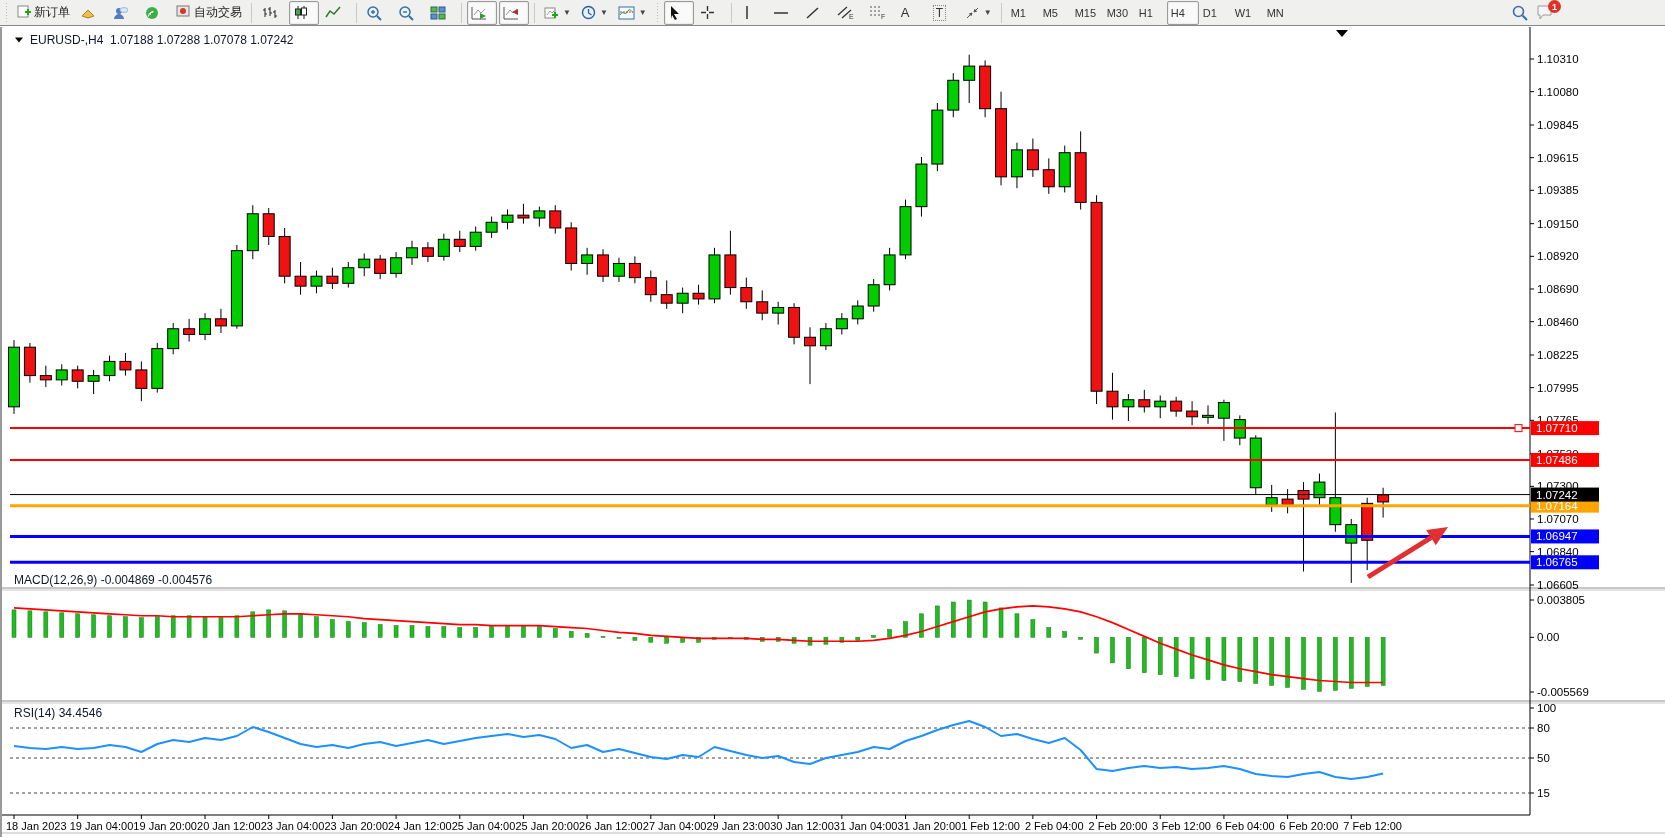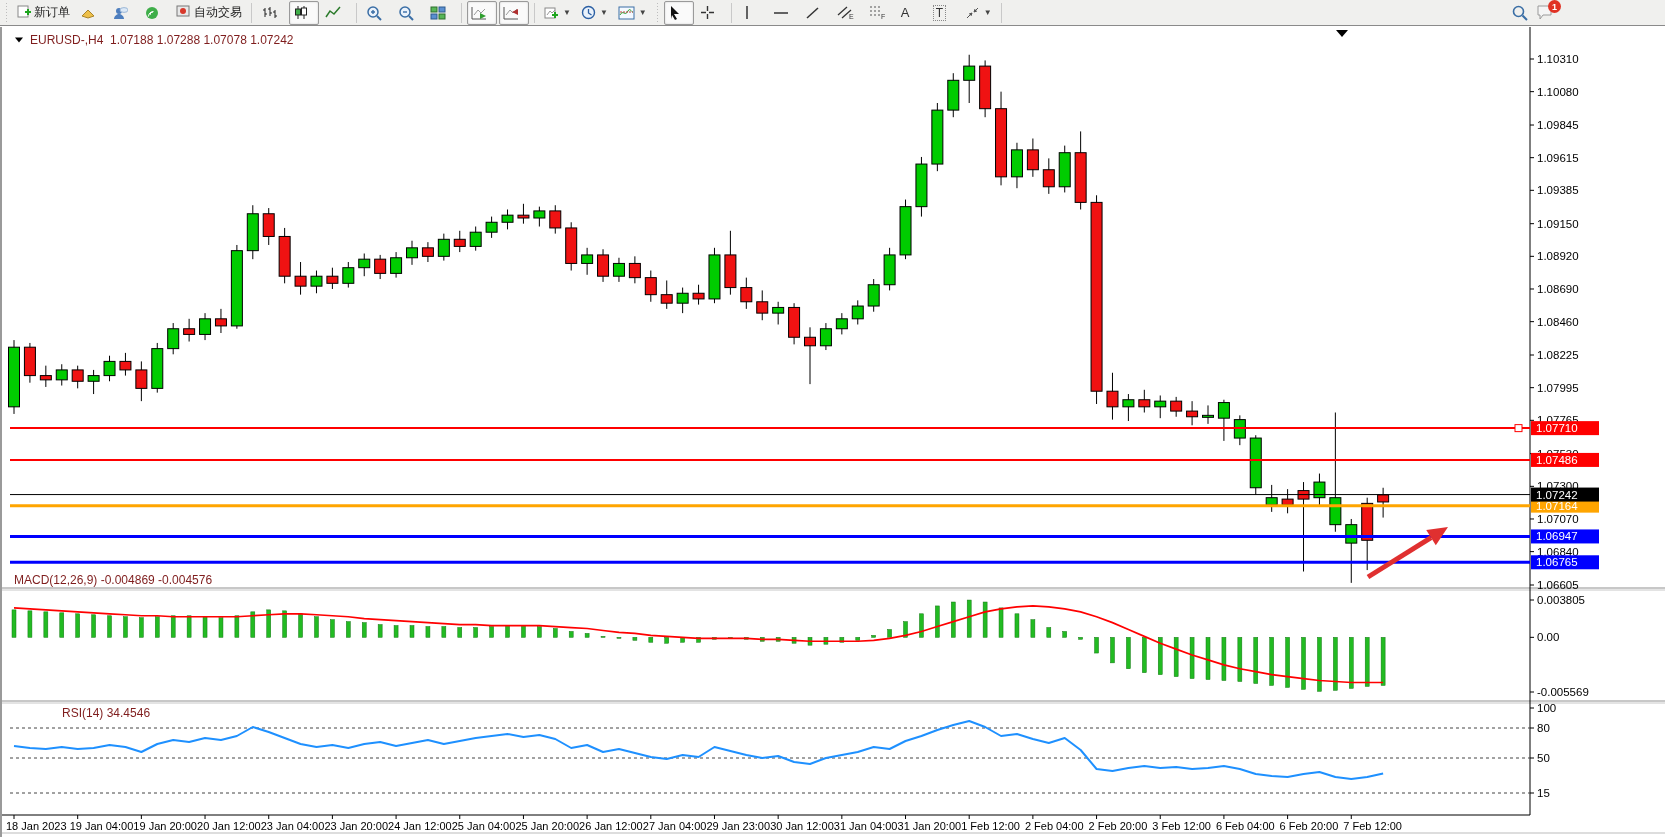--- a/index.html
+++ b/index.html
@@ -21,24 +21,24 @@
   .sep{width:1px;height:20px;background:#c9c9c9;margin:0 3px;}
   .tf{font-size:11px;color:#333;min-width:24px;}
   .right-icons{position:absolute;left:1512px;top:0;height:26px;display:flex;align-items:center;gap:8px;}
   .badge{position:absolute;left:12px;top:-4px;width:13px;height:13px;border-radius:50%;
     background:#e03224;color:#fff;font-size:9px;font-weight:bold;display:flex;
     align-items:center;justify-content:center;}
   
   .chart-wrap{position:absolute;left:0;top:27px;width:1665px;height:810px;background:#fff;
     border-left:2px solid #9a9a9a;box-sizing:border-box;}
   svg.canvas{position:absolute;left:0;top:0;}
-  .overlay-label{position:absolute;font-size:12px;color:#7f1d1d;z-index:4;white-space:pre;}
+  .overlay-label{position:absolute;font-size:12px;color:#0f172a;z-index:4;white-space:pre;}
   #chart-title{left:12px;top:6px;display:flex;align-items:center;gap:6px;}
   #macd-label{left:12px;top:546px;}
-  #rsi-label{left:12px;top:679px;margin-left:48px;}
+  #rsi-label{left:12px;top:679px;}
   .tri{width:0;height:0;border-left:5px solid transparent;border-right:5px solid transparent;
     border-top:6px solid #000;display:inline-block;}
 </style>
 </head>
 <body>
 
 <div class="app">
 
   <div class="toolbar">
     <div class="grip"></div>
@@ -219,20 +219,31 @@
     </div>
     <div class="tbtn">
       <svg width="15" height="14">
           <path d="M2 12l5-5M7 7l-1 3M7 7l-3 1" stroke="#555" fill="none"></path>
           <path d="M13 2l-4 4M9 6l1-3M9 6l3-1" stroke="#555" fill="none"></path>
         </svg>
       <span class="dd">▼</span>
     </div>
 
     <div class="sep"></div>
+    <div id="tf-group" style="display:flex;align-items:center;">
+        <div class="tbtn tf">M1</div>
+        <div class="tbtn tf">M5</div>
+        <div class="tbtn tf">M15</div>
+        <div class="tbtn tf">M30</div>
+        <div class="tbtn tf">H1</div>
+        <div class="tbtn tf pressed">H4</div>
+        <div class="tbtn tf">D1</div>
+        <div class="tbtn tf">W1</div>
+        <div class="tbtn tf">MN</div>
+      </div>
 
     <div class="right-icons">
       <svg width="16" height="16">
           <circle cx="6.5" cy="6.5" r="5" fill="none" stroke="#3a6ea5" stroke-width="1.6"></circle>
           <path d="M10.5 10.5l4.5 4.5" stroke="#3a6ea5" stroke-width="2"></path>
         </svg>
       <span style="position:relative;display:inline-block;width:20px;height:18px;">
         <svg width="18" height="16">
             <path d="M2 2h13v9H7l-3 4v-4H2z" fill="#f5f5f5" stroke="#9a9a9a"></path>
           </svg>

